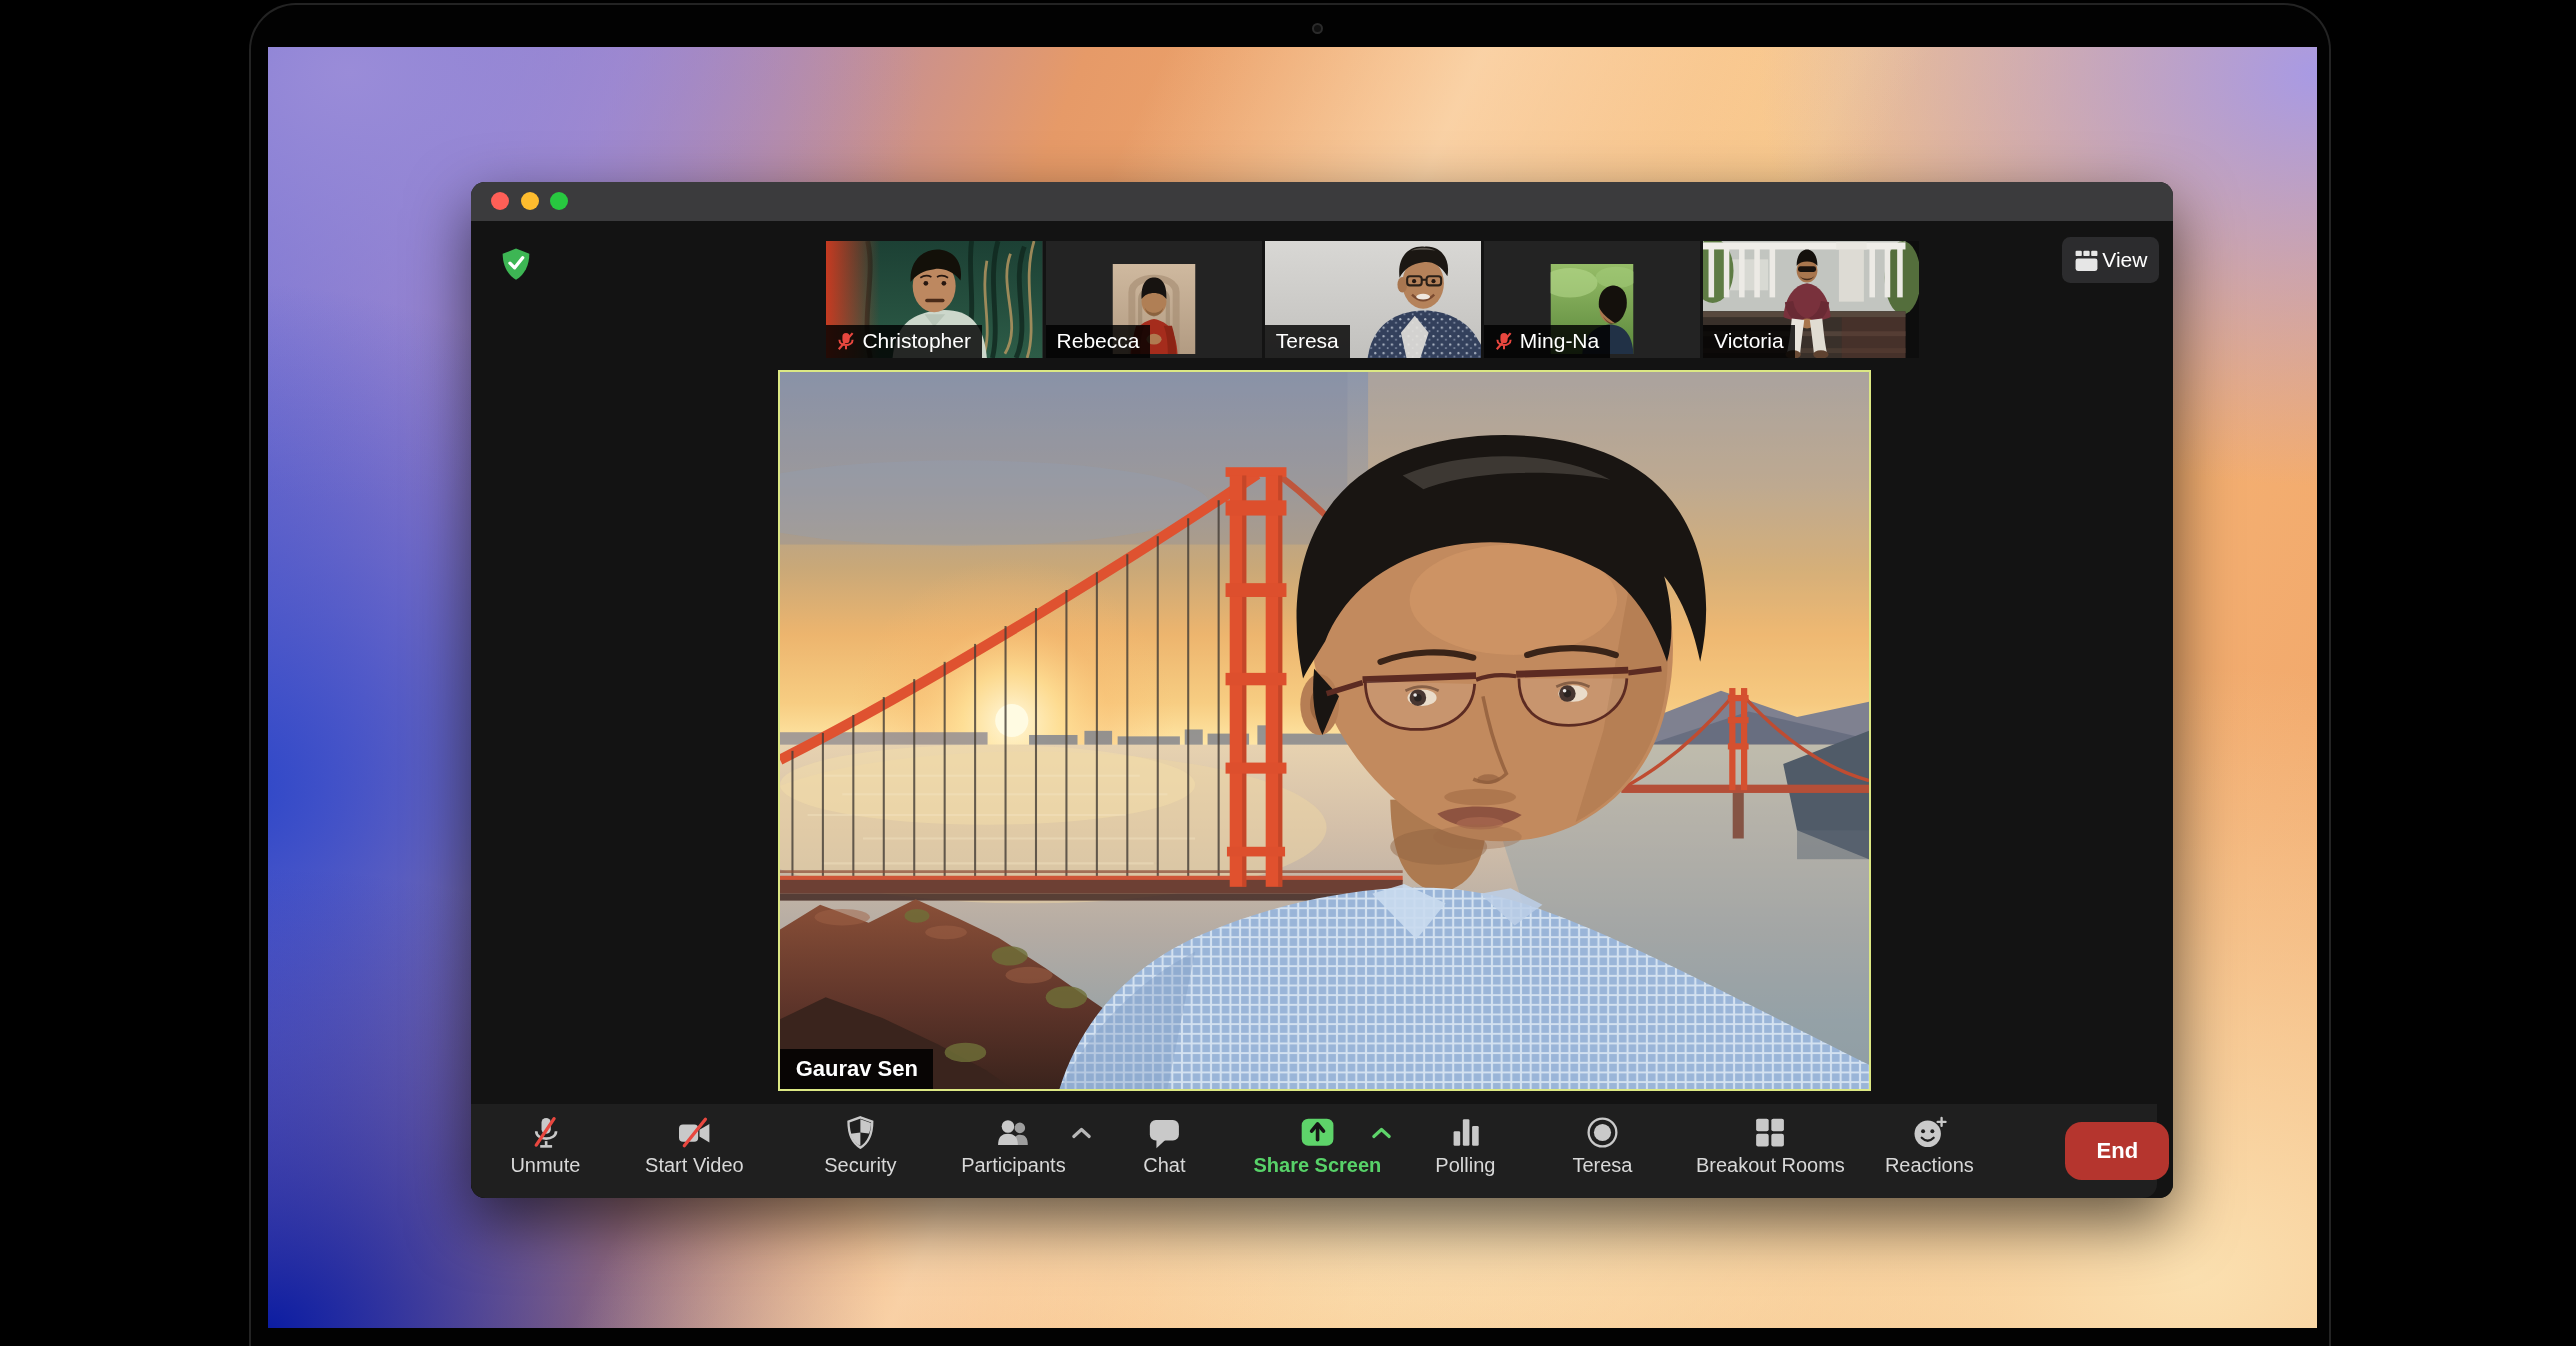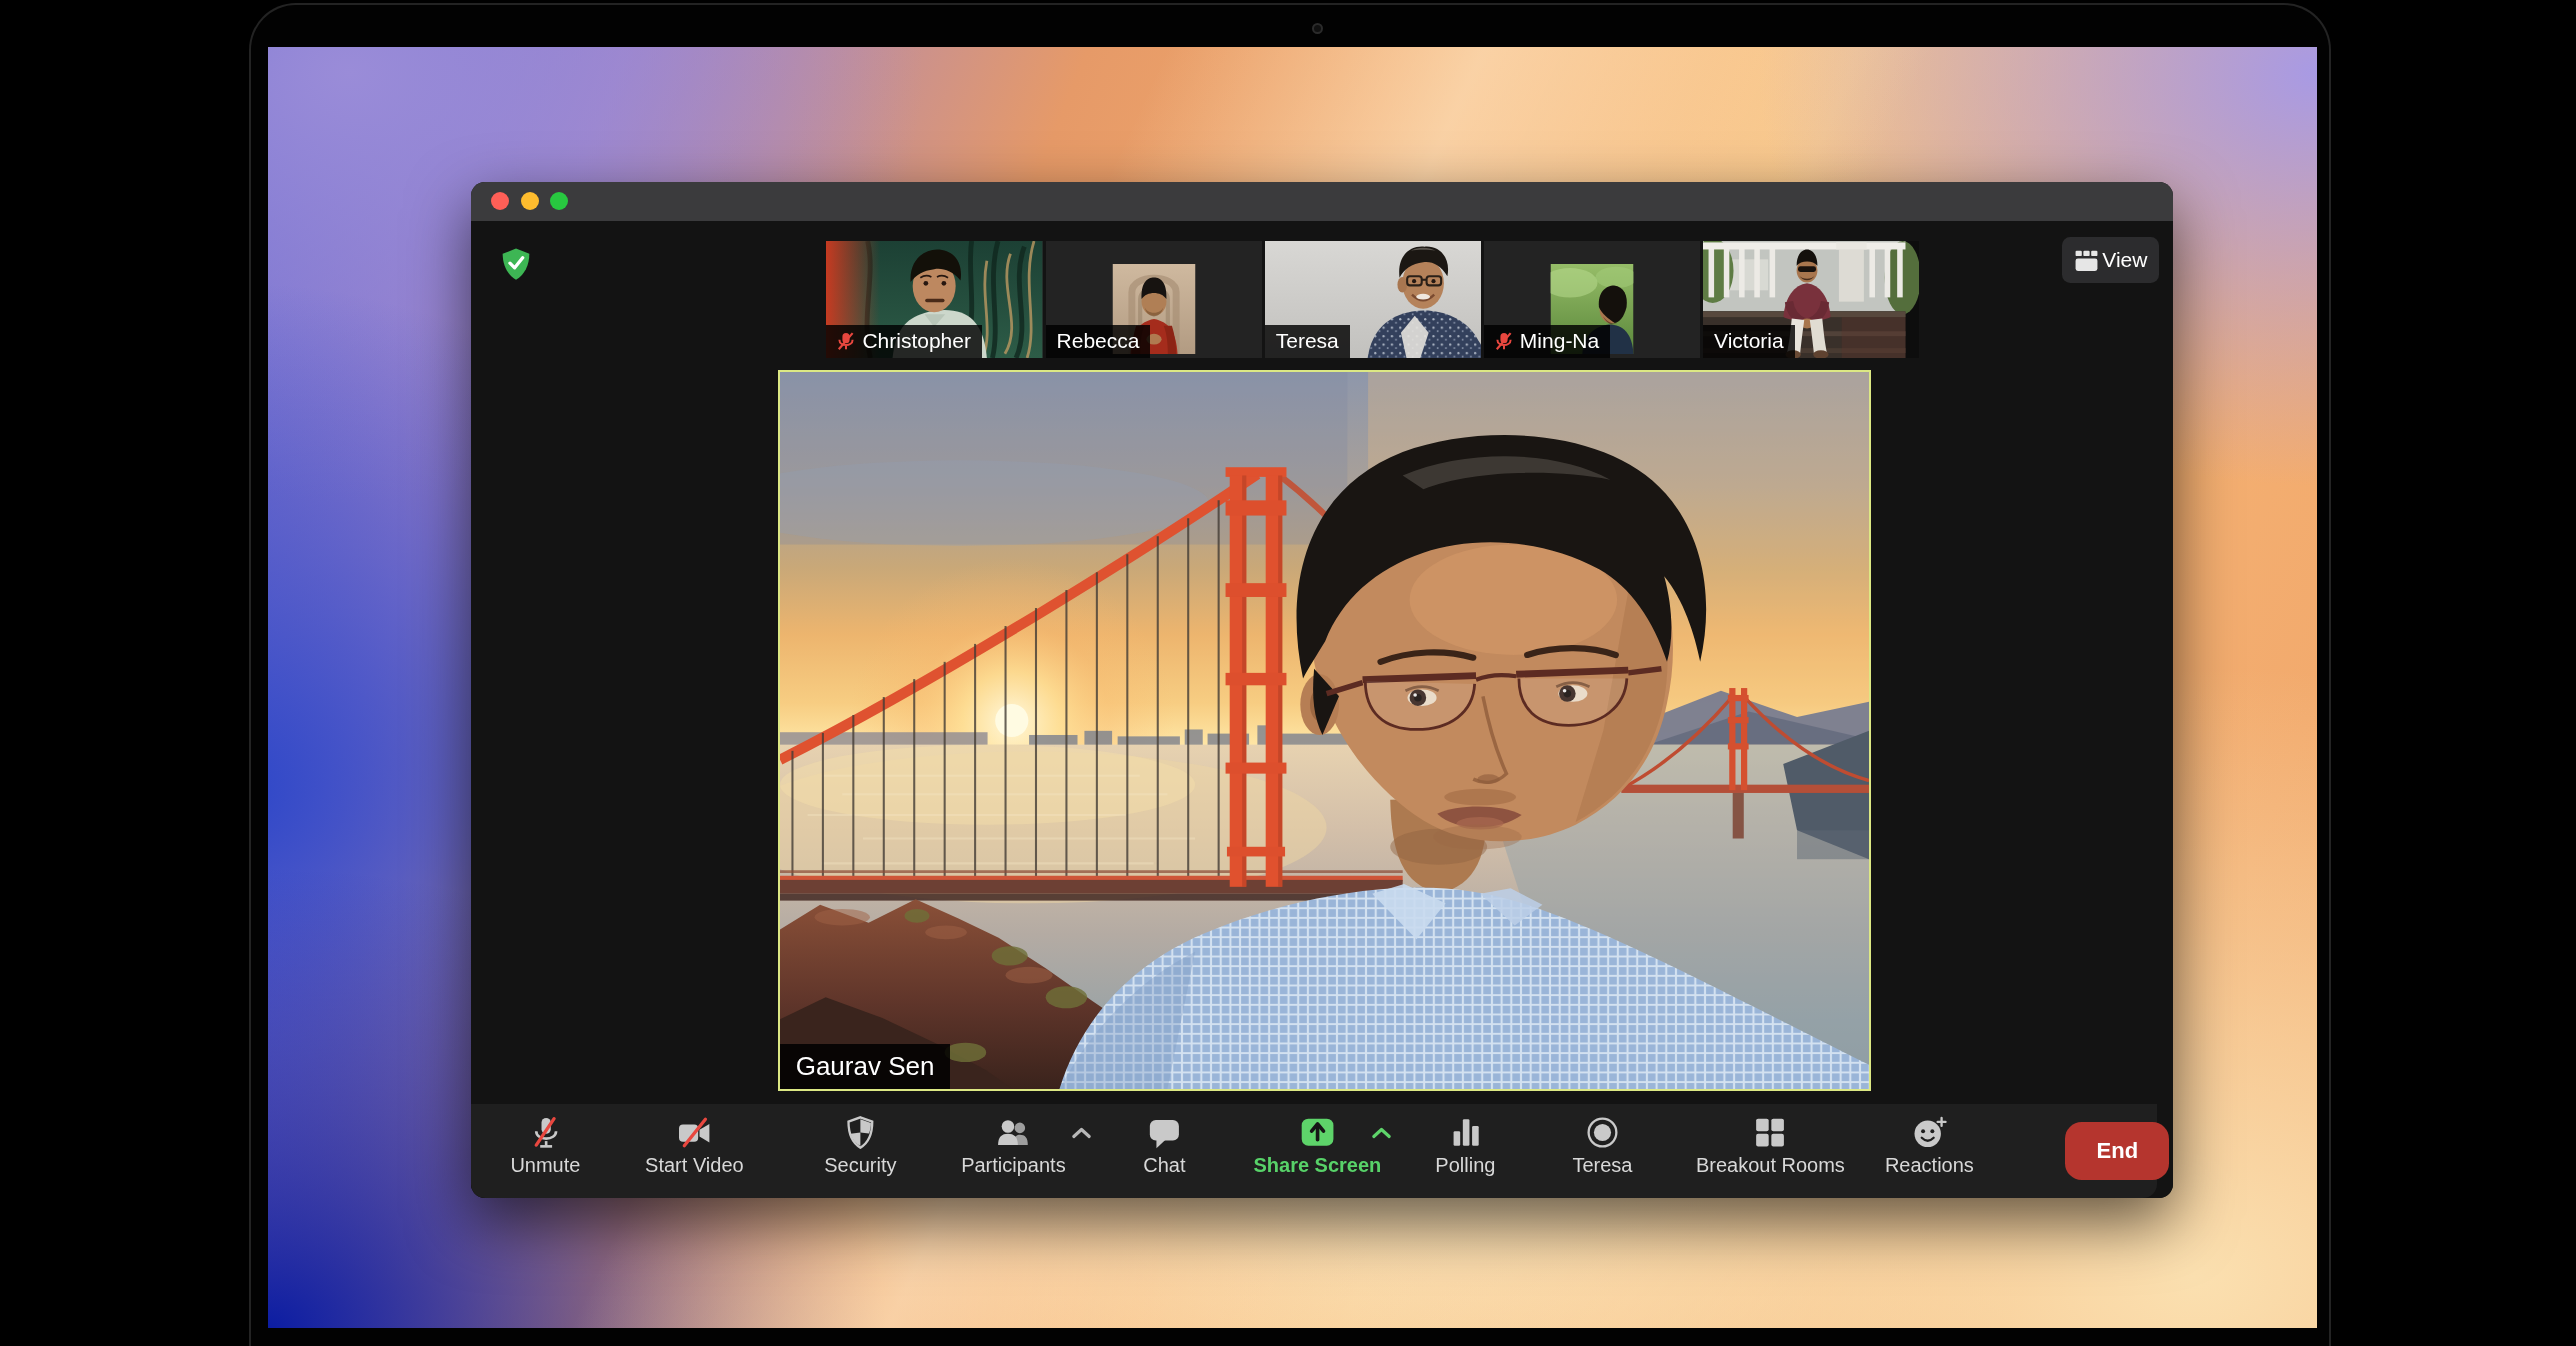--- a/index.html
+++ b/index.html
@@ -48,21 +48,21 @@
               font-size:21px;height:33px;display:flex;align-items:center;gap:7px;
               padding:0 11px;max-width:96%;white-space:nowrap;}
   .inset{position:absolute;left:50%;top:23.6px;transform:translateX(-50%);width:83px;height:90px;overflow:hidden;}
   .inset svg{width:100%;height:100%;display:block;}
 
   
   .main-video{position:absolute;left:307px;top:149px;width:1093px;height:721px;
               border:2.8px solid #dce884;overflow:hidden;background:#1a1a1a;}
   .main-video svg{position:absolute;inset:0;width:100%;height:100%;}
   .speaker-tag{position:absolute;left:0;bottom:0;background:rgba(0,0,0,.85);color:#fff;
-               font-size:26px;padding:7px 15.3px;}
+               font-size:22px;padding:7px 15.3px;font-weight:bold;}
 
   
   .toolbar{position:absolute;left:0;right:16px;bottom:0;height:94px;background:#1f1f1f;
            border-radius:0 0 14px 14px;}
   .tb-item{position:absolute;top:7px;transform:translateX(-50%);display:flex;flex-direction:column;
            align-items:center;width:max-content;color:#d8d8d8;font-size:20px;cursor:default;}
   .tb-item .ic{height:43px;display:flex;align-items:center;justify-content:center;}
   .tb-item.green{color:#58d269;font-weight:bold;}
   .chev{position:absolute;top:22px;width:21px;height:14px;}
   .end-btn{position:absolute;left:1594px;top:18px;width:104px;height:58px;background:#b5352e;

